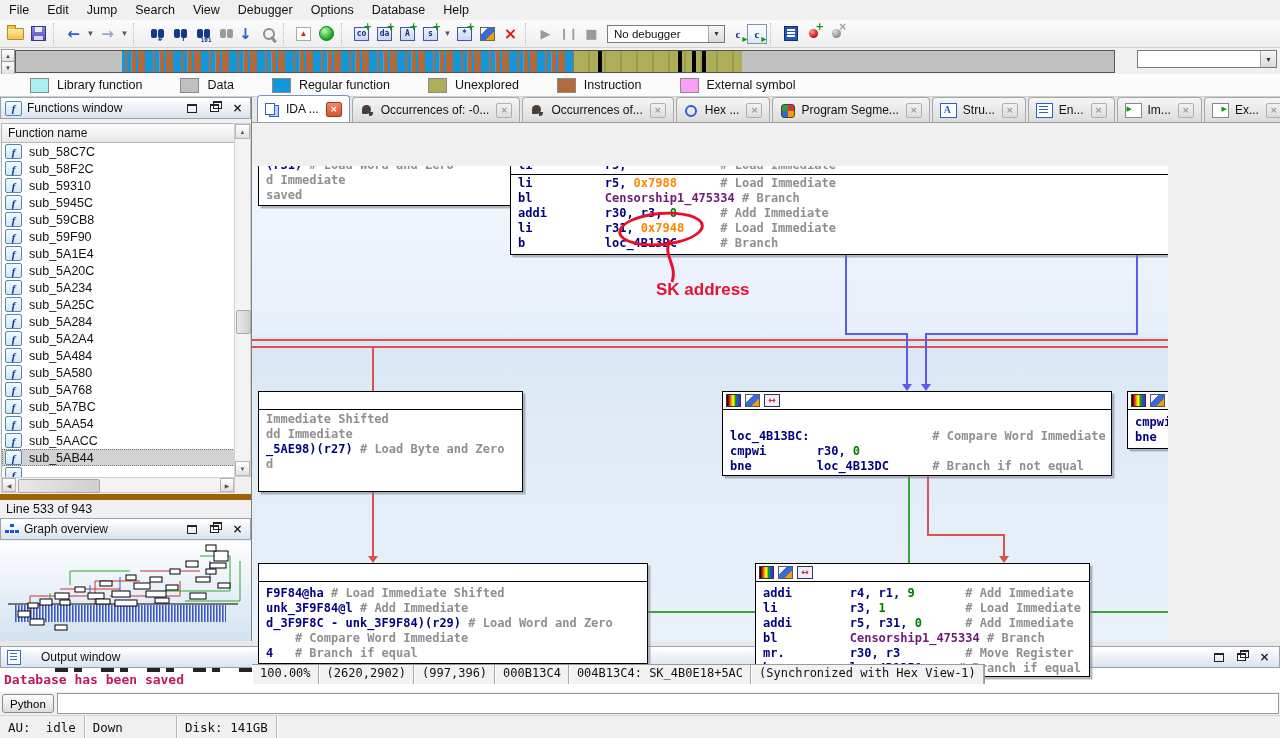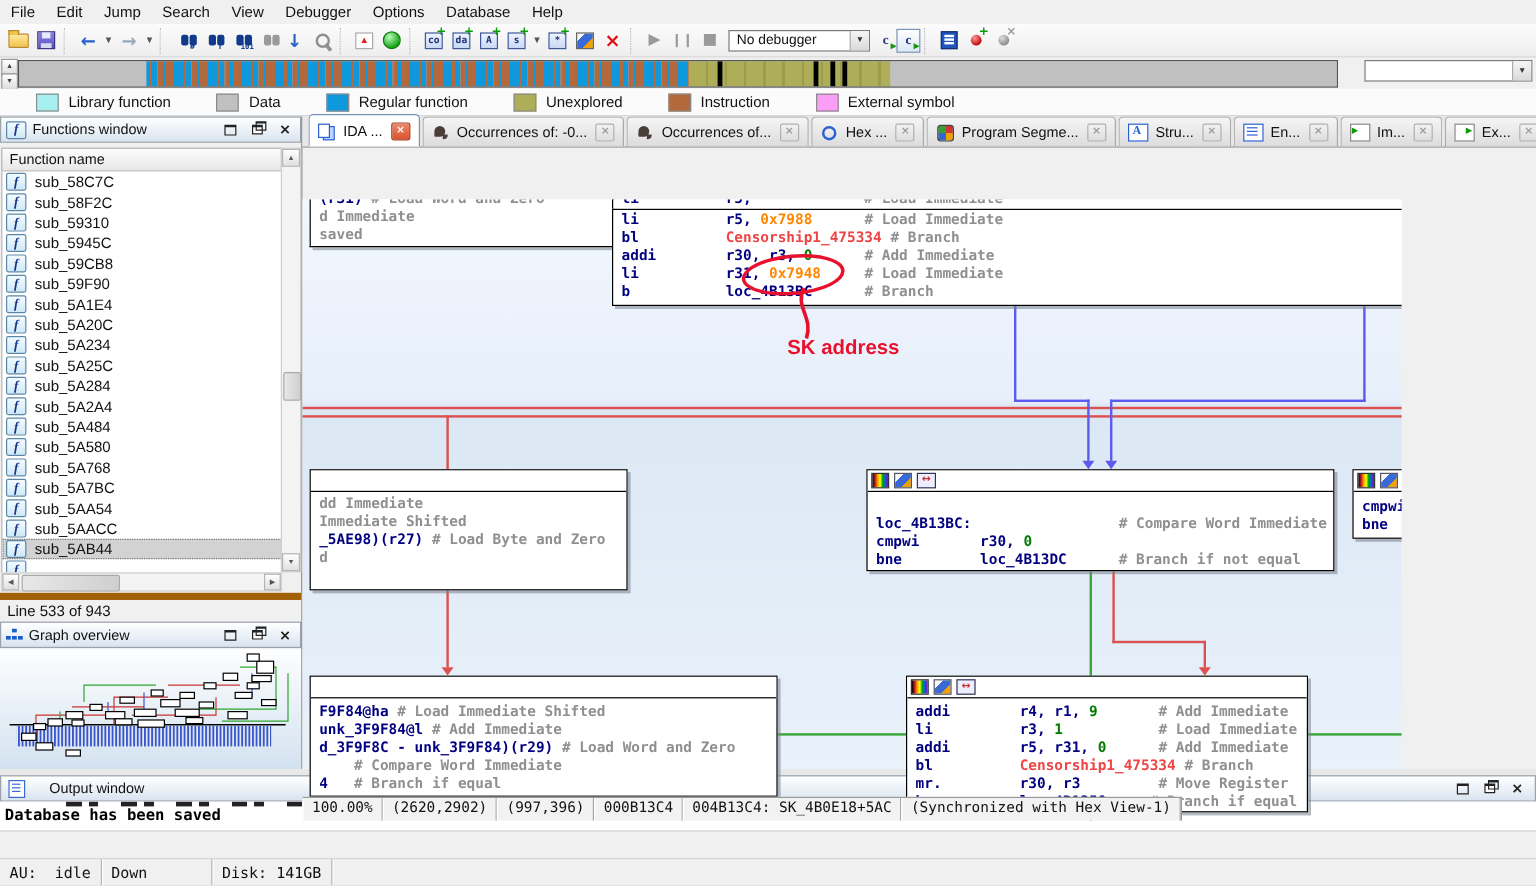--- a/index.html
+++ b/index.html
@@ -144,21 +144,21 @@
   .garrow{position:absolute;width:0;height:0;border:5px solid transparent;border-top-width:7px;border-bottom:none;z-index:1;}
   .garrow.a-r{border-top-color:#dd5050;} .garrow.a-b{border-top-color:#5b5bed;}
   .gblock{position:absolute;background:#fff;border:1px solid #000;box-shadow:2.5px 2.5px 0 rgba(120,130,142,.55);
       box-sizing:border-box;z-index:2;overflow:hidden;}
   .bhead{height:17px;border-bottom:1px solid #000;background:#fff;display:flex;align-items:center;gap:4px;padding:0 3px;}
   .ic-pal{width:13px;height:11px;border:1px solid #333;
       background:linear-gradient(90deg,#000,#d22 20%,#fa0 35%,#ff0 50%,#0a0 65%,#06c 80%,#90c);}
   .ic-pen{width:13px;height:11px;border:1px solid #556;background:linear-gradient(135deg,#f8f8f8 30%,#3a6ad8 30% 68%,#f0a000 68%);}
   .ic-sync{width:14px;height:11px;border:1px solid #335;background:#eef;color:#c33;font:bold 9px/10px "DejaVu Sans",sans-serif;text-align:center;}
   .bcode{padding:1px 0 0 7px;font:bold 12px "DejaVu Sans Mono",monospace;line-height:15px;white-space:pre;color:#000080;}
-  .cn{color:#000080;} .cb{color:#ef4444;} .cg{color:#007b00;} .ch{color:#ff8700;} .cc{color:#8f8f8f;} .cp{color:#000;}
+  .cn{color:#000080;} .cb{color:#701a75;} .cg{color:#007b00;} .ch{color:#ff8700;} .cc{color:#8f8f8f;} .cp{color:#000;}
   #blk-tl{left:6px;top:0;width:254px;height:40px;border-top:none;}
   #blk-tl .bcode{margin-top:-9px;}
   #blk-tc-above{left:258px;top:0;width:662px;height:8px;border-top:none;border-bottom:none;box-shadow:none;}
   #blk-tc-above .bcode{margin-top:-8px;padding-top:0;}
   #blk-tc{left:258px;top:8px;width:662px;height:81px;}
   #blk-tr-above{left:935px;top:0;width:220px;height:8px;border-top:none;border-bottom:none;box-shadow:none;}
   #blk-tr-above .bcode{margin-top:-8px;padding-top:0;}
   #blk-tr{left:935px;top:8px;width:220px;height:76px;}
   #blk-lm{left:6px;top:225px;width:265px;height:101px;}
   #blk-lm .bcode{padding-top:2px;}
@@ -179,21 +179,21 @@
   .gs-cell{padding:1px 7px 0 7px;font:12px "DejaVu Sans Mono",monospace;border-left:1px solid #fff;
       border-right:1px solid #a8a8a8;white-space:nowrap;}
   
   #out-splitter{position:absolute;left:0;top:641px;width:1280px;height:5px;background:#e8e8e8;}
   #out-title{position:absolute;left:0;top:646px;width:1280px;height:22px;background:linear-gradient(#ffffff,#d9e4f0);
       border:1px solid #9aa2ab;box-sizing:border-box;display:flex;align-items:center;padding:0 6px;}
   #out-title .pt-label{flex:1;margin-left:20px;font-size:12px;}
   #out-body{position:absolute;left:0;top:668px;width:1280px;height:24px;background:#fff;border-bottom:1px solid #ccc;overflow:hidden;}
   .cutline{position:absolute;left:55px;top:0;width:335px;height:4px;
       background:repeating-linear-gradient(90deg,#222 0 13px,transparent 13px 19px,#222 19px 27px,transparent 27px 46px);}
-  #out-msg{position:absolute;left:4px;top:4px;font:bold 13px "DejaVu Sans Mono",monospace;color:#000000;}
+  #out-msg{position:absolute;left:4px;top:4px;font:bold 13px "DejaVu Sans Mono",monospace;color:#be185d;}
   #cli-row{position:absolute;left:0;top:692px;width:1280px;height:23px;background:#f0f0f0;display:flex;align-items:center;}
   #python-btn{margin-left:2px;height:19px;padding:0 7px;background:linear-gradient(#fefefe,#dcdcdc);
       border:1px solid #8a8a8a;border-radius:3px;font-size:11.5px;}
   #cli-input{flex:1;height:19px;margin:0 1px 0 3px;border:1px solid #9a9a9a;background:#fff;font:12px "DejaVu Sans Mono",monospace;padding:0 4px;}
   
   #app-status{position:absolute;left:0;top:715px;width:1280px;height:23px;background:#f0f0f0;border-top:1px solid #d5d5d5;
       display:flex;align-items:stretch;font:12.5px "DejaVu Sans Mono",monospace;}
   .as-cell{display:flex;align-items:center;padding:0 8px;border-right:1px solid #b5b5b5;box-shadow:1px 0 0 #fff;white-space:pre;}
 </style>
 </head>
@@ -599,21 +599,21 @@
         <div class="bcode"><div><span class="cn">li          </span><span class="cn">r5, </span><span class="ch">0x7988</span><span class="cp">      </span><span class="cc"># Load Immediate</span></div><div><span class="cn">bl          </span><span class="cb">Censorship1_475334</span><span class="cp"> </span><span class="cc"># Branch</span></div><div><span class="cn">addi        </span><span class="cn">r30, r3, </span><span class="cg">0</span><span class="cp">      </span><span class="cc"># Add Immediate</span></div><div><span class="cn">li          </span><span class="cn">r31, </span><span class="ch">0x7948</span><span class="cp">     </span><span class="cc"># Load Immediate</span></div><div><span class="cn">b           </span><span class="cn">loc_4B13BC</span><span class="cp">      </span><span class="cc"># Branch</span></div></div>
       </div>
     <div class="gblock" id="blk-tr-above">
         <div class="bcode"><div><span class="cn">li          r5</span></div></div>
       </div>
     <div class="gblock" id="blk-tr">
         <div class="bcode"><div><span class="cn">li          </span></div><div><span class="cn">bl          </span></div><div><span class="cn">addi        </span></div><div><span class="cn">li          </span></div></div>
       </div>
     <div class="gblock" id="blk-lm">
         <div class="bhead"></div>
-        <div class="bcode"><div><span class="cc">dd Immediate</span></div><div><span class="cc">Immediate Shifted</span></div><div><span class="cn">_5AE98)(r27)</span><span class="cc"> # Load Byte and Zero</span></div><div><span class="cc">d</span></div></div>
+        <div class="bcode"><div><span class="cc">Immediate Shifted</span></div><div><span class="cc">dd Immediate</span></div><div><span class="cn">_5AE98)(r27)</span><span class="cc"> # Load Byte and Zero</span></div><div><span class="cc">d</span></div></div>
       </div>
     <div class="gblock" id="blk-c">
       <div class="bhead">
         <span class="ic-pal"></span>
         <span class="ic-pen"></span>
         <span class="ic-sync">↔</span>
       </div>
       <div class="bcode"><div><span class="cn">loc_4B13BC:</span><span class="cp">                 </span><span class="cc"># Compare Word Immediate</span></div><div><span class="cn">cmpwi       </span><span class="cn">r30, </span><span class="cg">0</span></div><div><span class="cn">bne         </span><span class="cn">loc_4B13DC</span><span class="cp">      </span><span class="cc"># Branch if not equal</span></div></div>
     </div>
     <div class="gblock" id="blk-r">
@@ -686,20 +686,24 @@
         <span class="g-restore"></span>
       </span>
     <span class="wbtn">
         <span class="g-close">×</span>
       </span>
   </div>
   <div id="out-body">
     <div class="cutline"></div>
     <div id="out-msg">Database has been saved</div>
   </div>
+  <div id="cli-row">
+    <button id="python-btn">Python</button>
+    <input id="cli-input" value="" style="">
+  </div>
 
   <div id="app-status">
       <span class="as-cell">AU:  idle</span>
       <span class="as-cell">Down      </span>
       <span class="as-cell">Disk: 141GB</span>
     </div>
 
 </div>
 
 </body></html>

